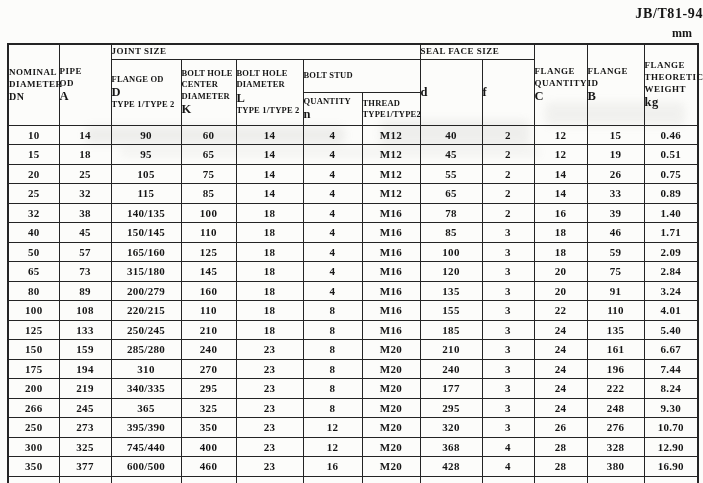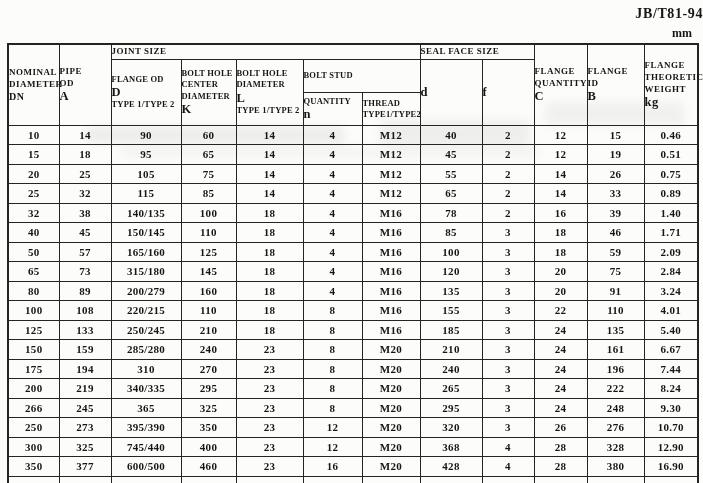--- a/index.html
+++ b/index.html
@@ -335,21 +335,21 @@
           <td>7.44</td>
         </tr>
         <tr>
           <td>200</td>
           <td>219</td>
           <td>340/335</td>
           <td>295</td>
           <td>23</td>
           <td>8</td>
           <td>M20</td>
-          <td>265</td>
+          <td>177</td>
           <td>3</td>
           <td>24</td>
           <td>222</td>
           <td>8.24</td>
         </tr>
         <tr>
           <td>266</td>
           <td>245</td>
           <td>365</td>
           <td>325</td>

